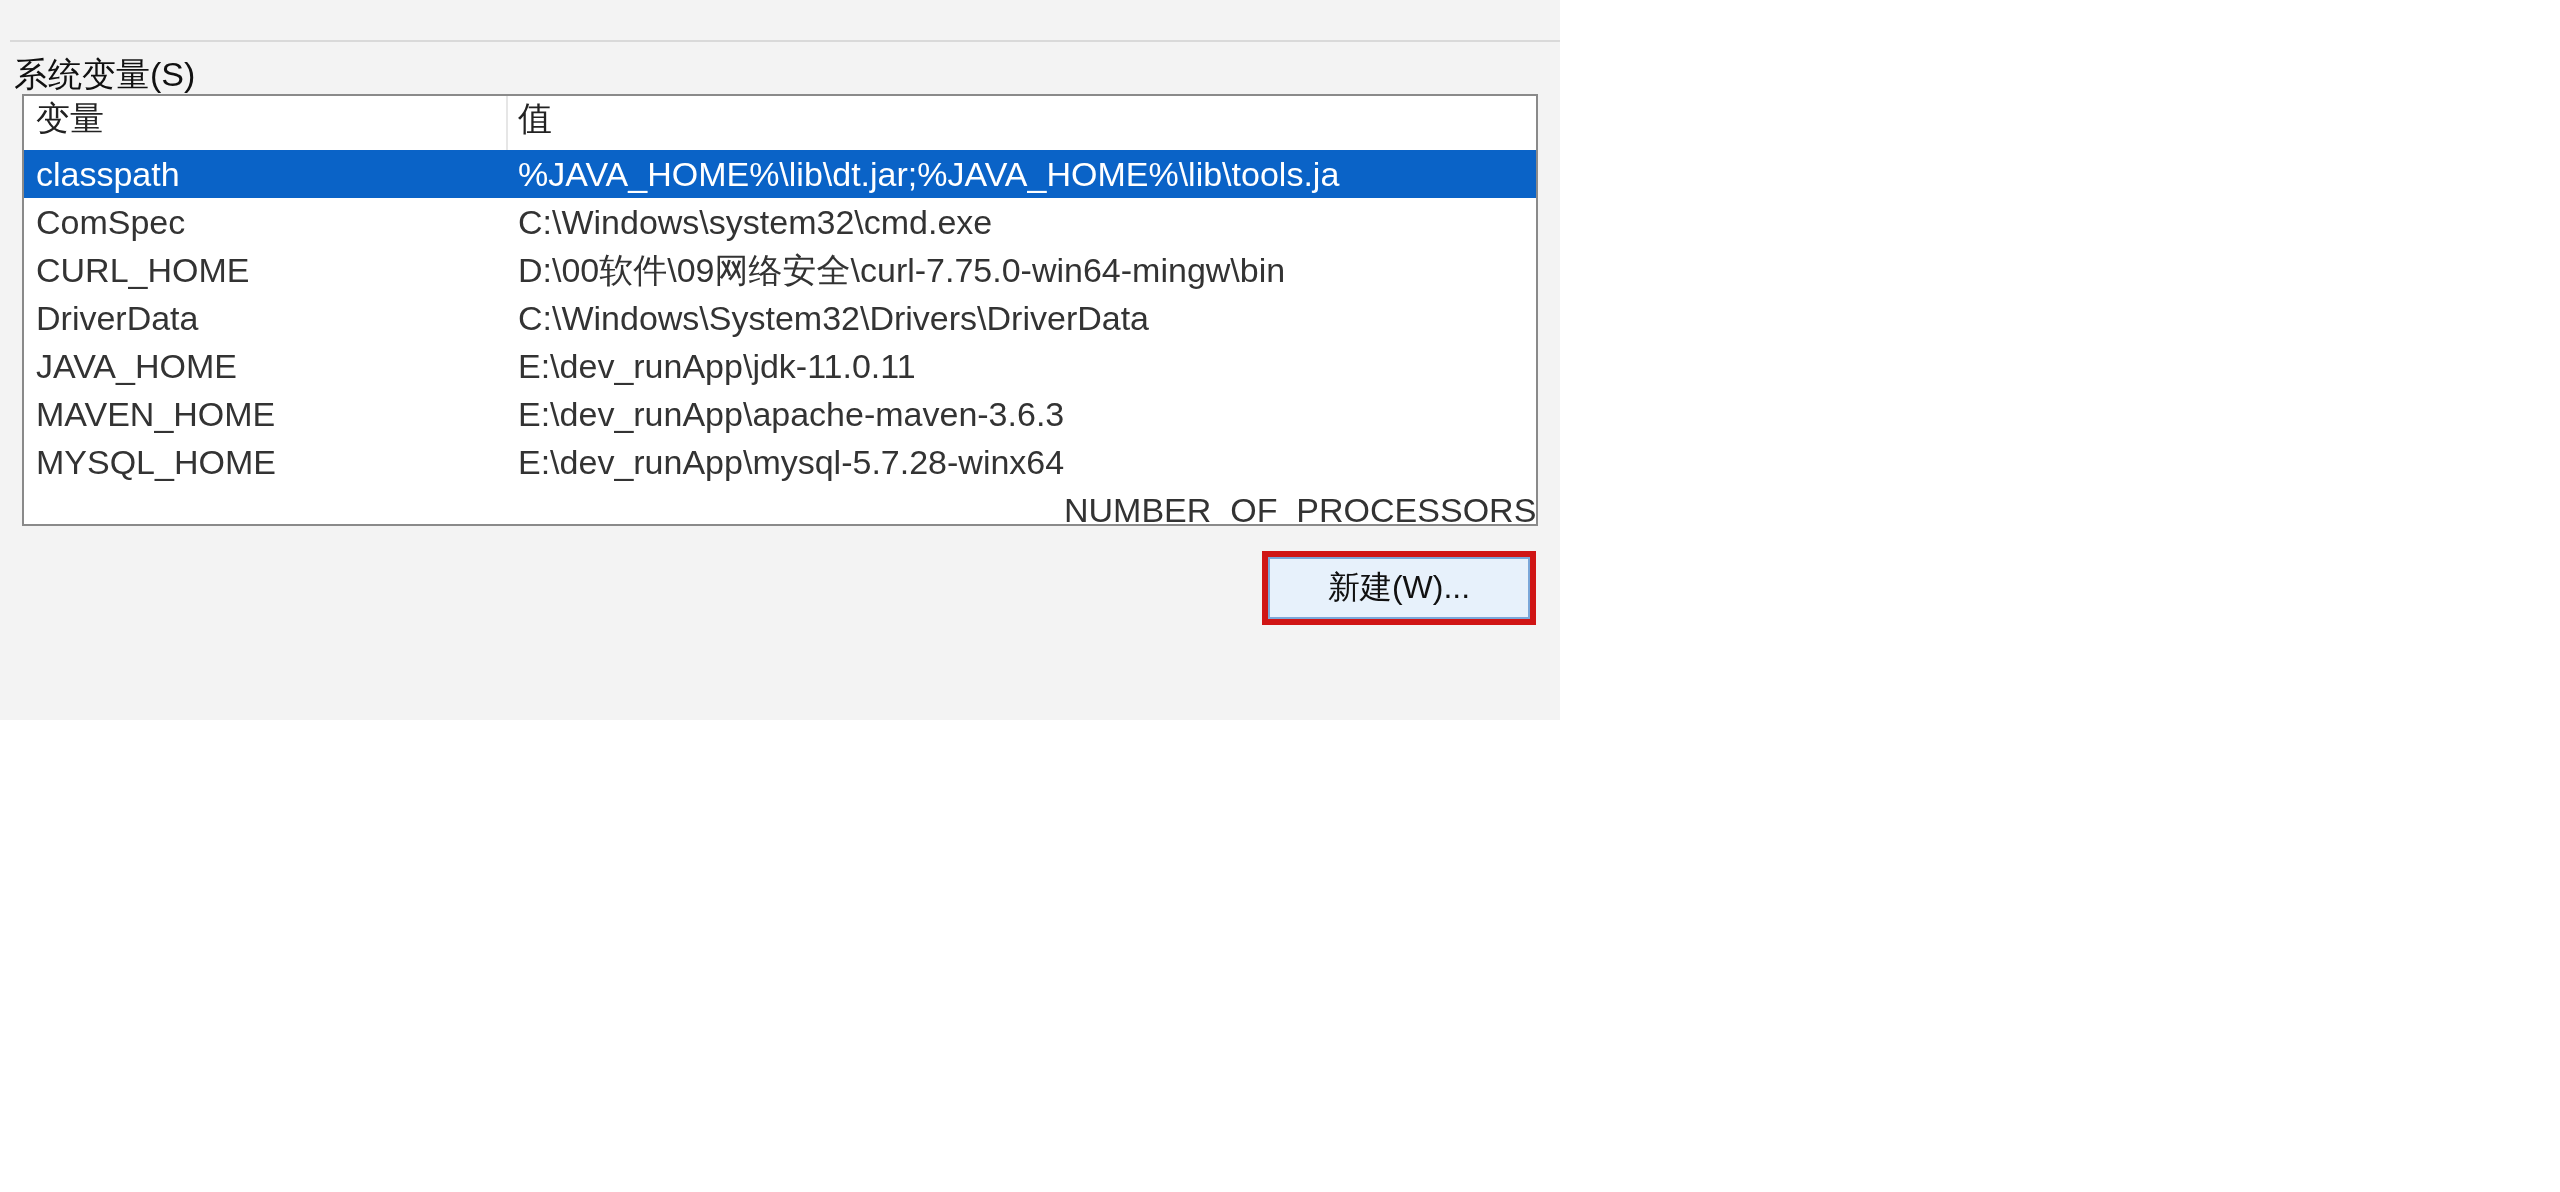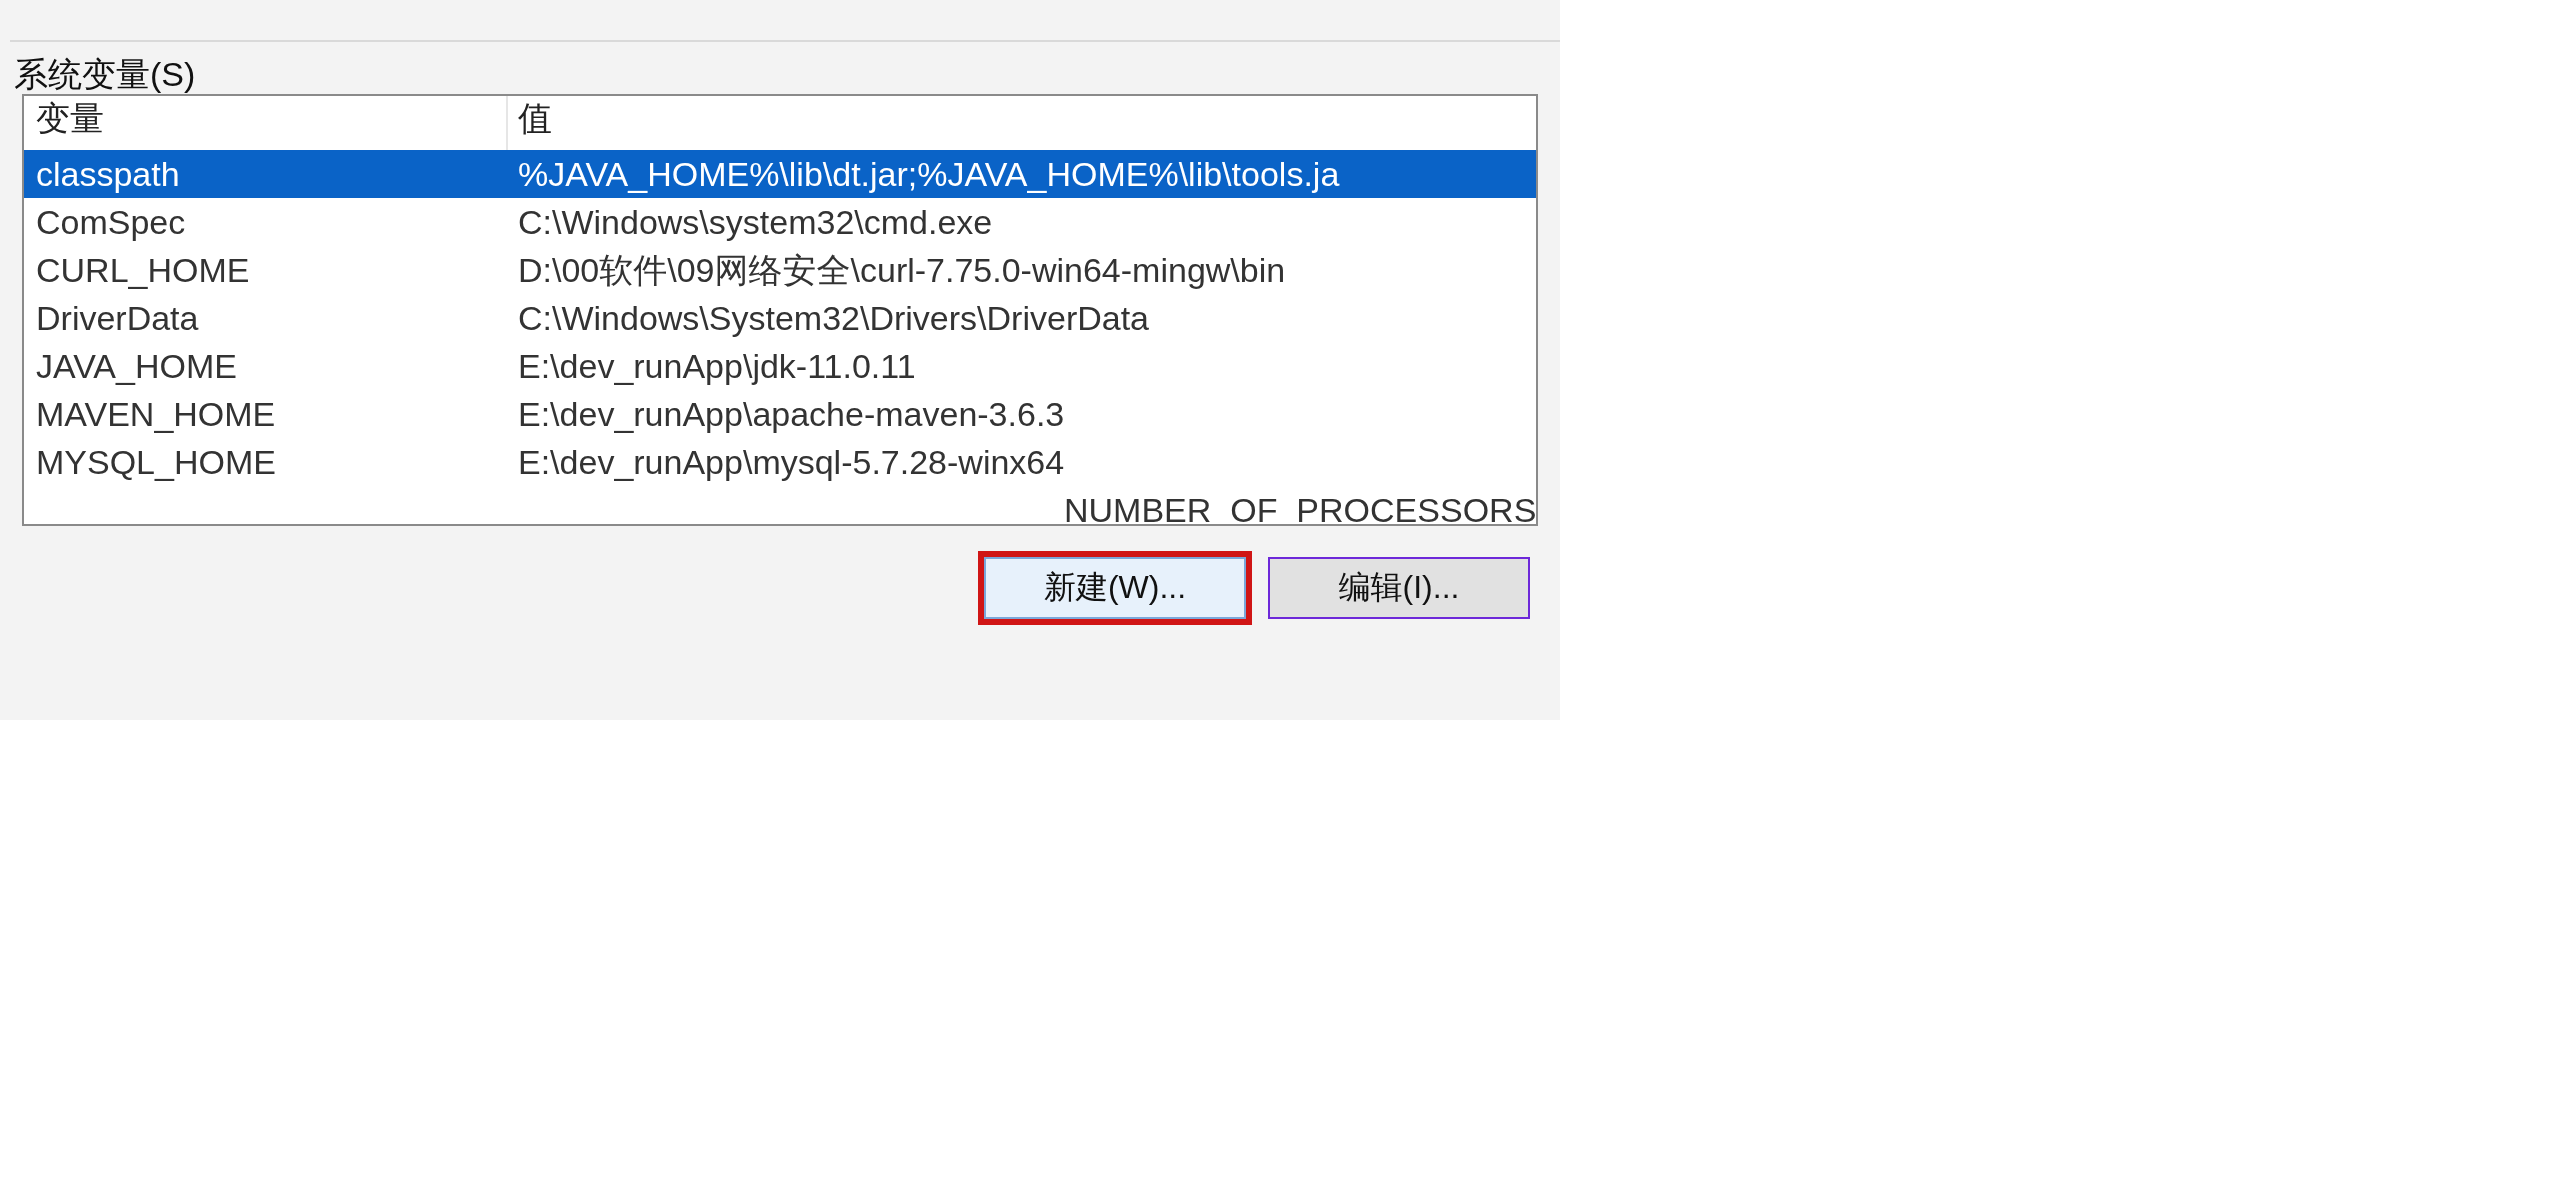--- a/index.html
+++ b/index.html
@@ -184,17 +184,16 @@
           </div>
           <div class="row cutoff">
             <div class="cell-name">NUMBER_OF_PROCESSORS</div>
             <div class="cell-value">12</div>
           </div>
         </div>
     </div>
 
     <div class="buttons">
       <div class="btn highlight-red">新建(W)...</div>
-      <div class="btn">编辑(I)...</div>
     </div>
   </div>
 
 </div>
 
 </body></html>

